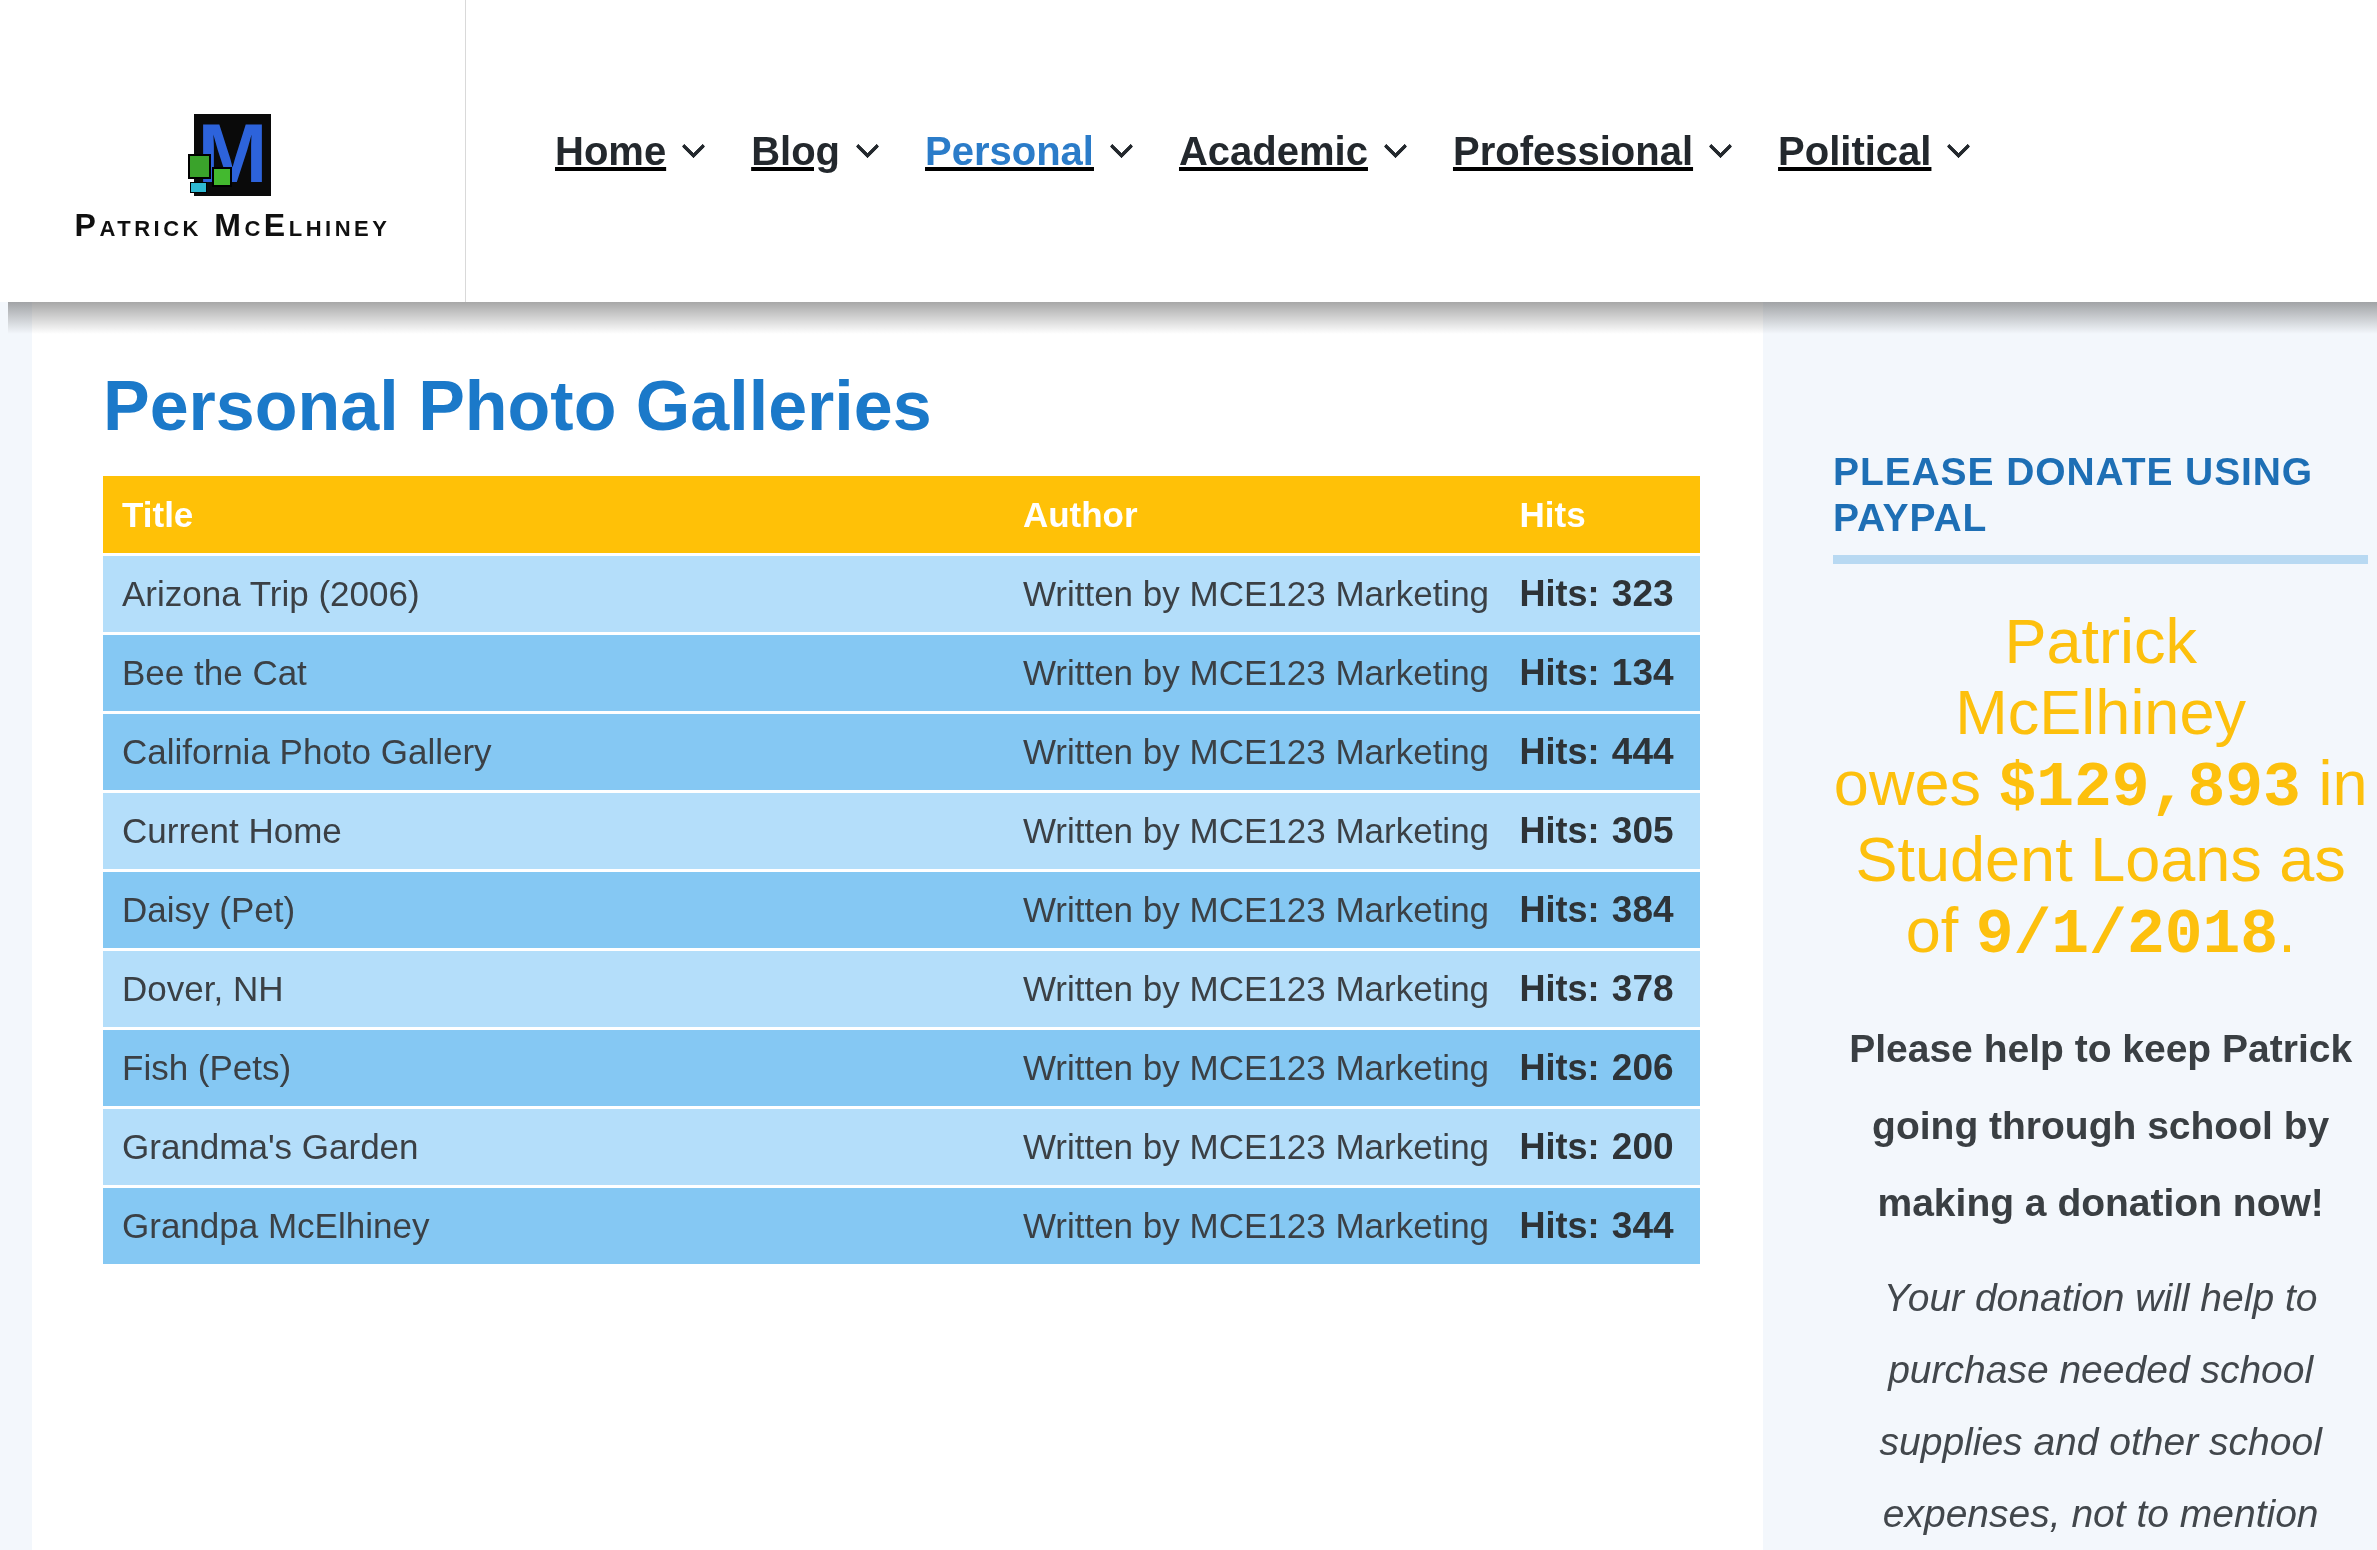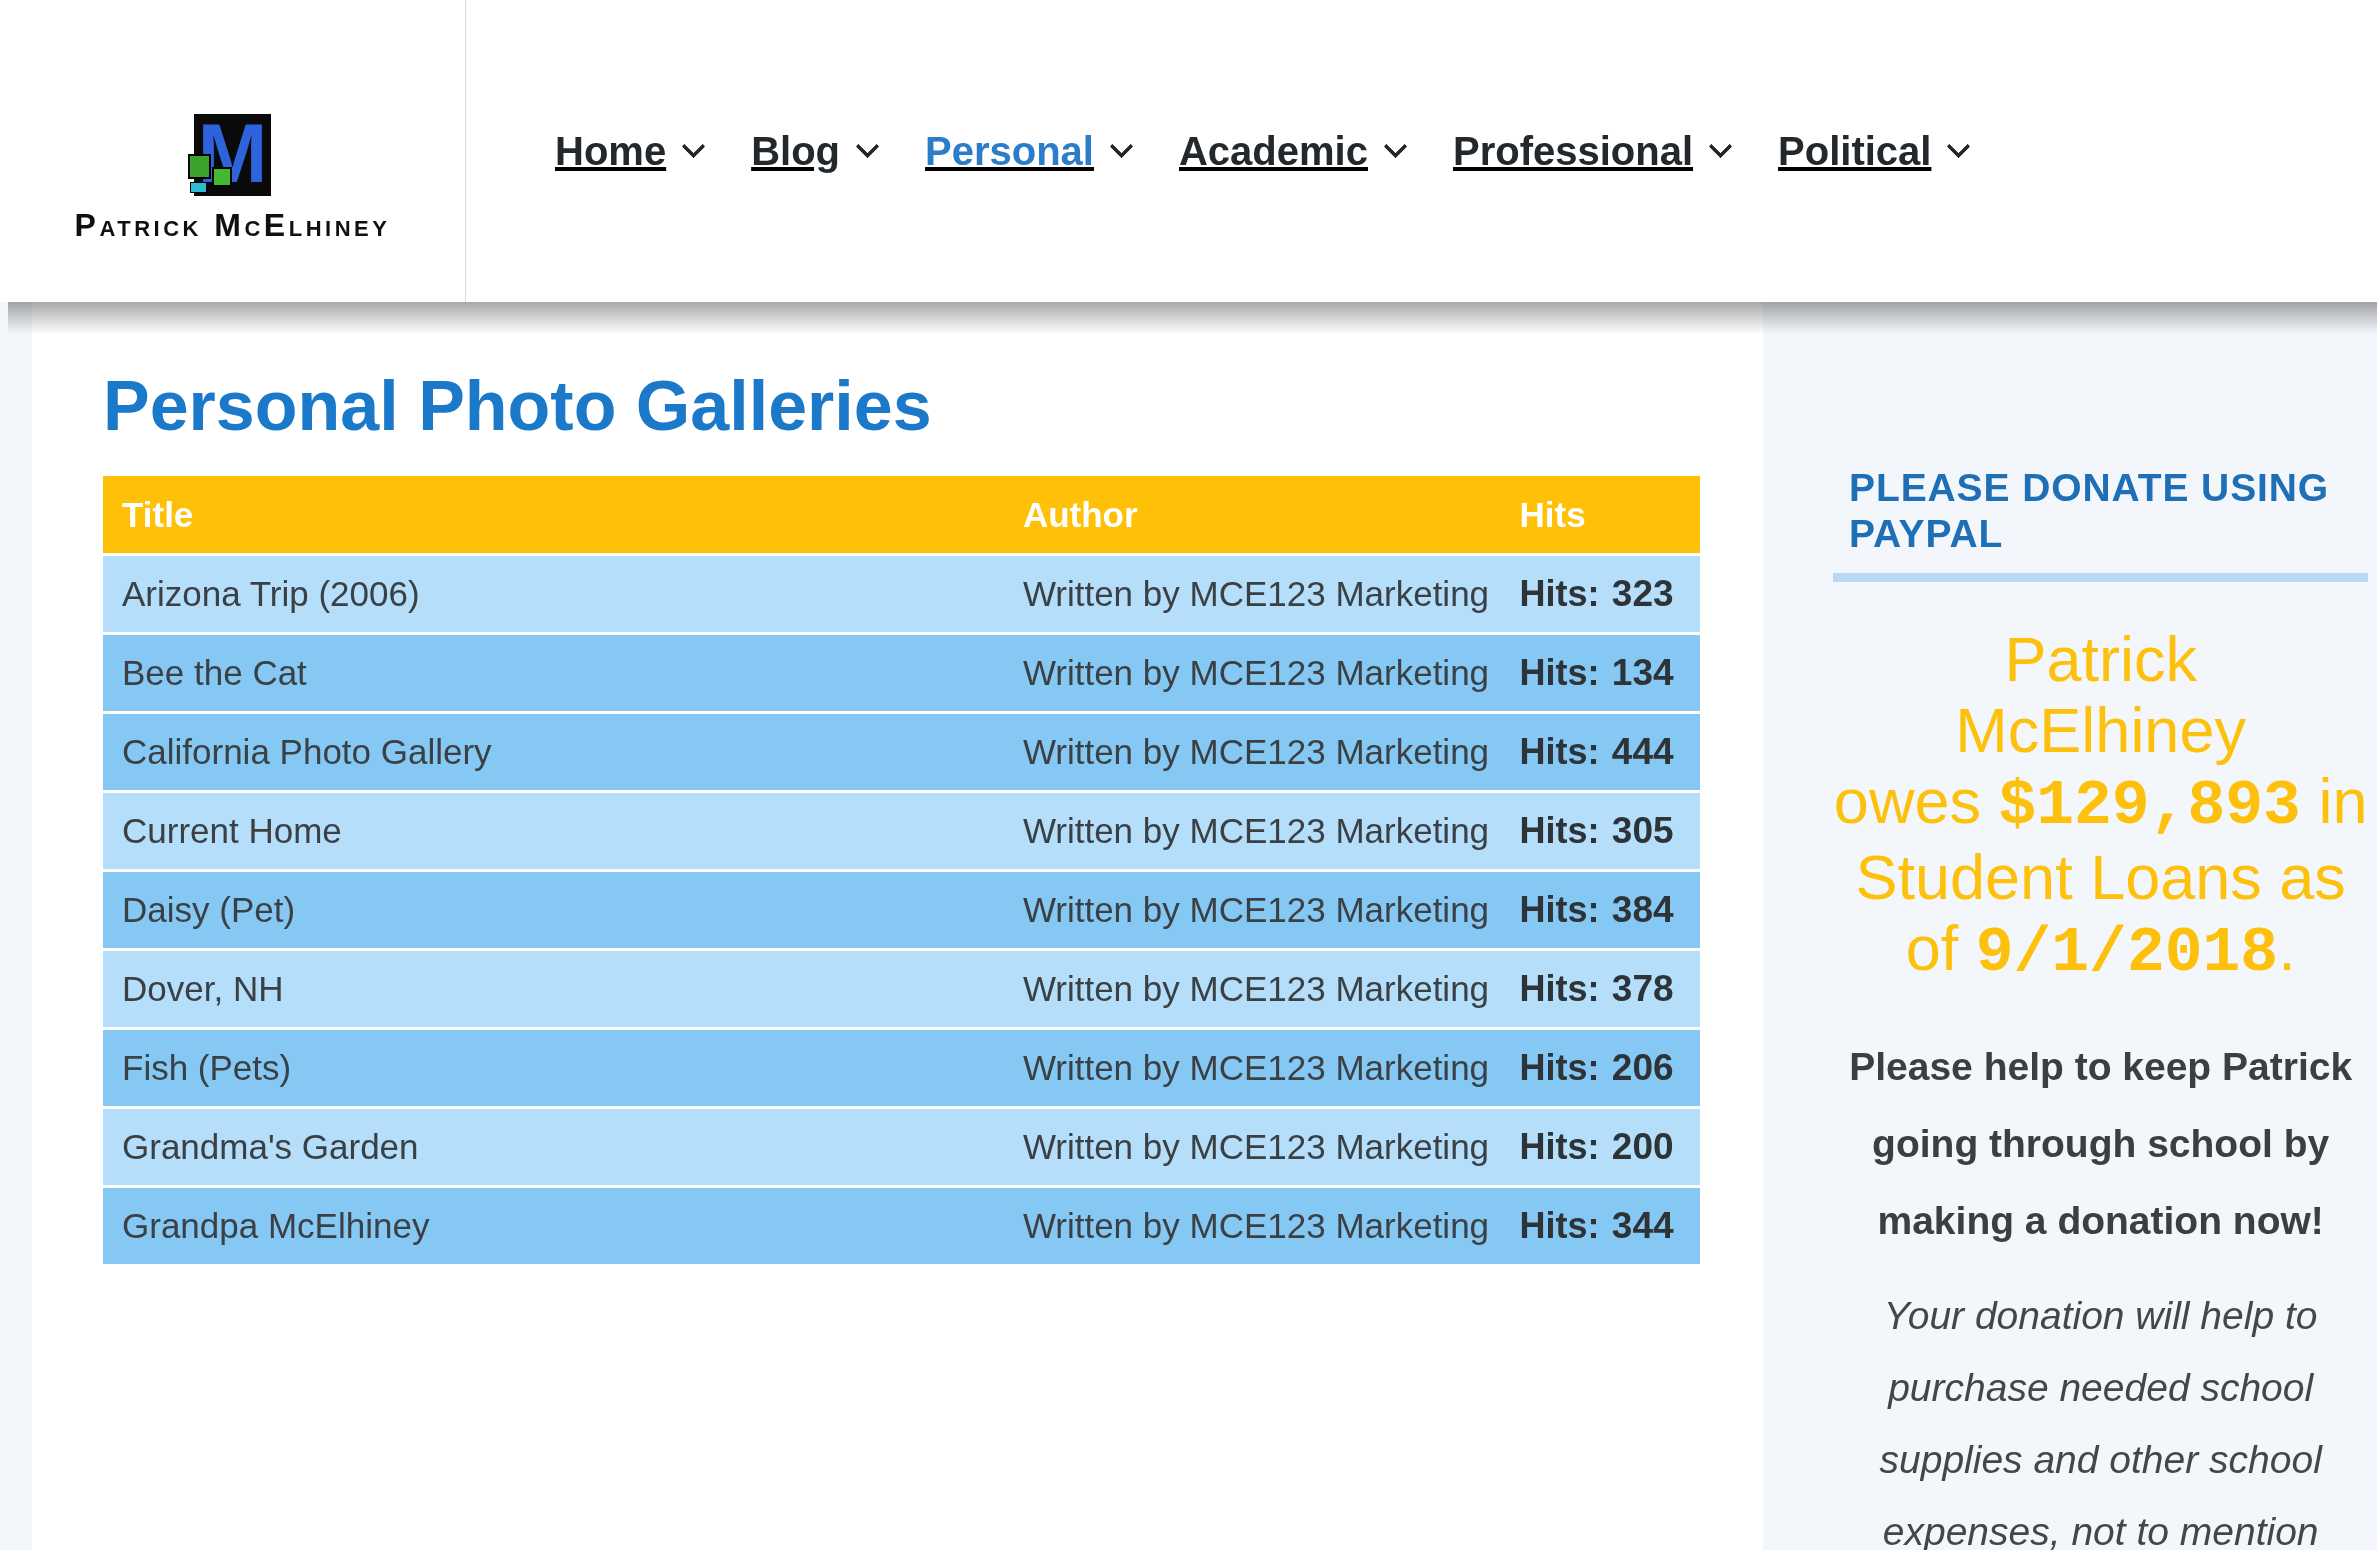--- a/index.html
+++ b/index.html
@@ -39,21 +39,21 @@
   th{background:#ffc107;height:77px;color:#ffffff;font-size:35px;font-weight:bold;text-align:left;padding:0;}
   td{height:76px;border-top:3.5px solid #ffffff;font-size:35px;color:#3b4045;padding:0;vertical-align:middle;}
   .c1{padding-left:19px;}
   tr.light td{background:#b4defa;}
   tr.dark td{background:#85c8f3;margin-left:26px;}
   .hits-cell{font-weight:bold;color:#2e3337;font-size:36px;}
   .hits-cell .num{margin-left:12.3px;font-size:37px;}
 
   
   aside{position:absolute;left:1755px;top:0;width:622px;height:1248px;box-sizing:border-box;padding:147px 16.7px 0 70px;}
-  h2{margin:16px;font-size:39px;line-height:46px;font-weight:bold;color:#1e6fb5;letter-spacing:0.9px;}
+  h2{margin:0;font-size:39px;line-height:46px;font-weight:bold;color:#1e6fb5;letter-spacing:0.9px;}
   .rule{margin-top:14px;height:8.8px;background:#b8d9f2;}
   .owe{margin-top:42px;text-align:center;font-size:63px;line-height:71px;color:#fdc00d;white-space:pre-line;}
   .owe b{font-weight:bold;font-family:Liberation Mono, monospace;}
   .appeal{margin-top:39px;text-align:center;font-size:39px;line-height:77px;font-weight:bold;color:#3a3f43;white-space:pre-line;}
   .note{margin-top:21px;text-align:center;font-size:39px;line-height:72px;font-style:italic;color:#42474c;white-space:pre-line;}
 </style>
 </head>
 <body>
 
 <div class="page">

